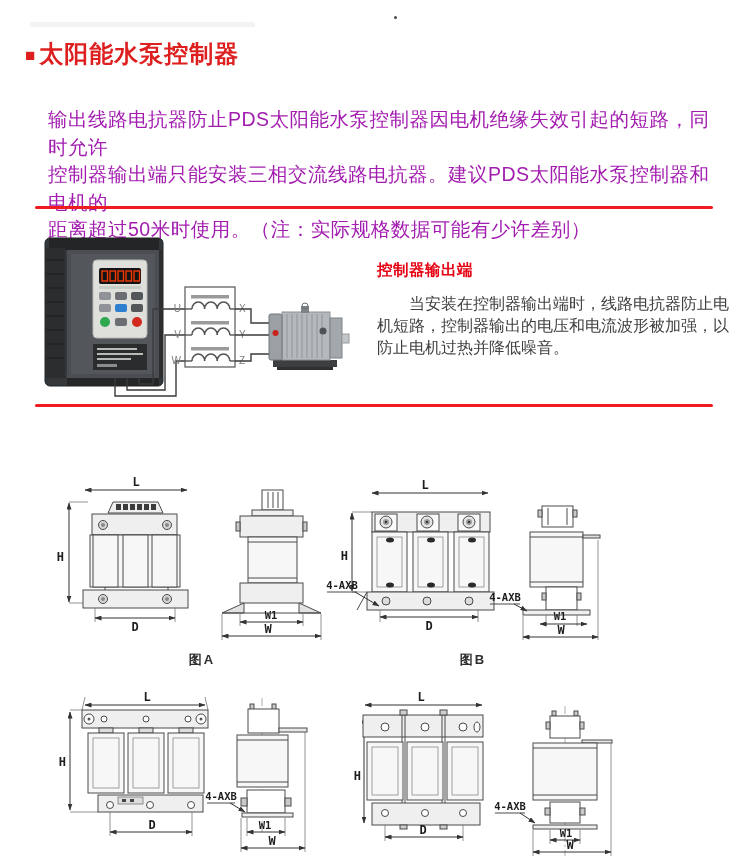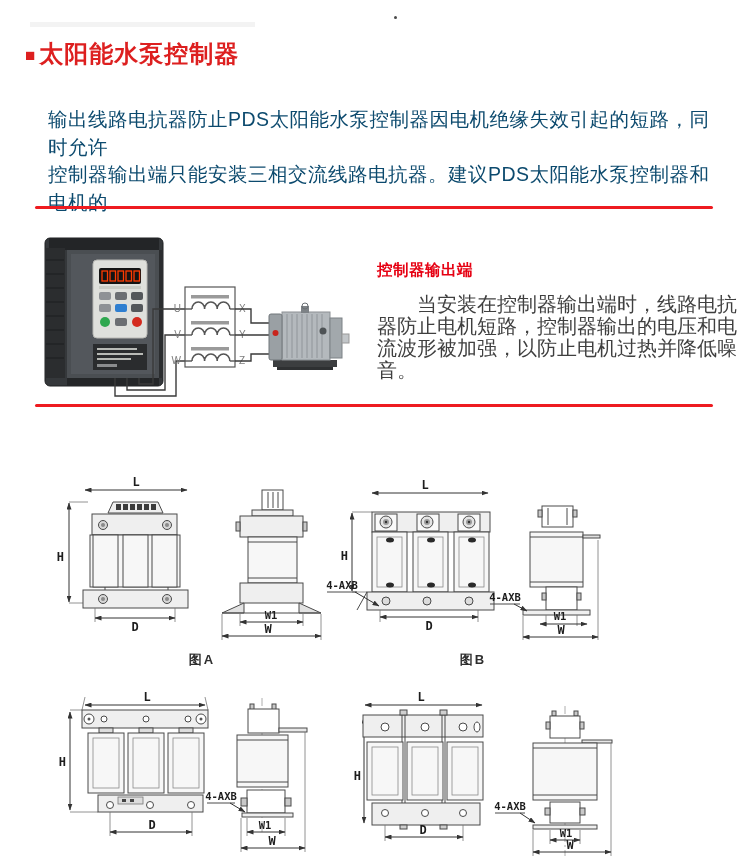--- a/index.html
+++ b/index.html
@@ -3,28 +3,28 @@
 <meta charset="utf-8">
 <style>
   html,body{margin:0;padding:0;background:#ffffff;}
   .page{position:relative;width:750px;height:867px;background:#fff;overflow:hidden;
         font-family:"Liberation Sans","DejaVu Sans",sans-serif;}
   .artifact-dot{position:absolute;left:394px;top:16px;width:3px;height:3px;background:#4a4a4a;border-radius:50%;}
   .smudge{position:absolute;left:30px;top:22px;width:225px;height:5px;background:rgba(140,140,140,.10);}
   .title{position:absolute;left:25px;top:38px;display:flex;align-items:center;
          color:#dd1f1f;font-size:24px;font-weight:bold;letter-spacing:1px;}
   .title .bullet{font-size:17px;margin-right:3px;line-height:1;position:relative;top:1px;}
-  .intro{position:absolute;left:48px;top:106px;width:672px;color:#0c4a6e;
+  .intro{position:absolute;left:48px;top:106px;width:672px;color:#a21caf;
          font-size:19.5px;line-height:27.5px;letter-spacing:.5px;}
   .divider{position:absolute;left:35px;width:678px;height:3px;background:#ee1b20;border-radius:2px;}
   .div1{top:206px}.div2{top:404px}
   .fig-wiring{position:absolute;left:35px;top:228px;}
   .out-col{position:absolute;left:377px;top:260px;width:363px;}
   .out-head{color:#e60012;font-size:15.5px;font-weight:bold;letter-spacing:.5px;}
-  .out-body{margin-top:12px;color:#3f3f3f;font-size:20px;line-height:22px;text-indent:2em;}
+  .out-body{margin-top:12px;color:#3f3f3f;font-size:16px;line-height:22px;text-indent:2em;}
   .out-note{margin-top:14px;color:#e60012;font-size:12.5px;font-weight:bold;font-style:italic;}
   .row1{position:absolute;left:0;top:440px;}
   .row2{position:absolute;left:0;top:675px;}
   svg text.dim{font-family:"DejaVu Sans Mono","Liberation Mono",monospace;font-size:12px;font-weight:bold;fill:#1d1d1d;}
   svg text.dimsmall{font-family:"DejaVu Sans Mono","Liberation Mono",monospace;font-size:10.5px;font-weight:bold;fill:#1d1d1d;}
   svg text.cap{font-family:"Liberation Sans","DejaVu Sans",sans-serif;font-size:13px;font-weight:bold;fill:#2e2e2e;letter-spacing:2px;}
   svg text.term{font-family:"Liberation Sans","DejaVu Sans",sans-serif;font-size:10px;fill:#7d7d7d;}
   svg .ln{stroke:#4a4a4a;fill:none;stroke-width:1;}
   svg .plate{fill:#efefef;stroke:#4a4a4a;stroke-width:1;}
   svg .core{fill:#f7f7f7;stroke:#4a4a4a;stroke-width:1;}
@@ -41,20 +41,21 @@
   <div class="smudge"></div>
 
   <div class="title">
     <span class="bullet">■</span>
     <span>太阳能水泵控制器</span>
   </div>
 
   <div class="intro">
     <div>输出线路电抗器防止PDS太阳能水泵控制器因电机绝缘失效引起的短路，同时允许</div>
     <div>控制器输出端只能安装三相交流线路电抗器。建议PDS太阳能水泵控制器和电机的</div>
+    <div>距离超过50米时使用。（注：实际规格数据可能有少许差别）</div>
   </div>
 
   <div class="divider div1"></div>
 
   <svg class="fig-wiring" width="330" height="170" viewBox="0 0 330 170">
 
     <g>
       <rect x="10" y="10" width="118" height="148" rx="5" fill="#35383b" stroke="#1f2123"></rect>
       <rect x="14" y="10" width="110" height="12" fill="#232527"></rect>
       <rect x="10" y="20" width="20" height="130" fill="#2b2d2f"></rect>

